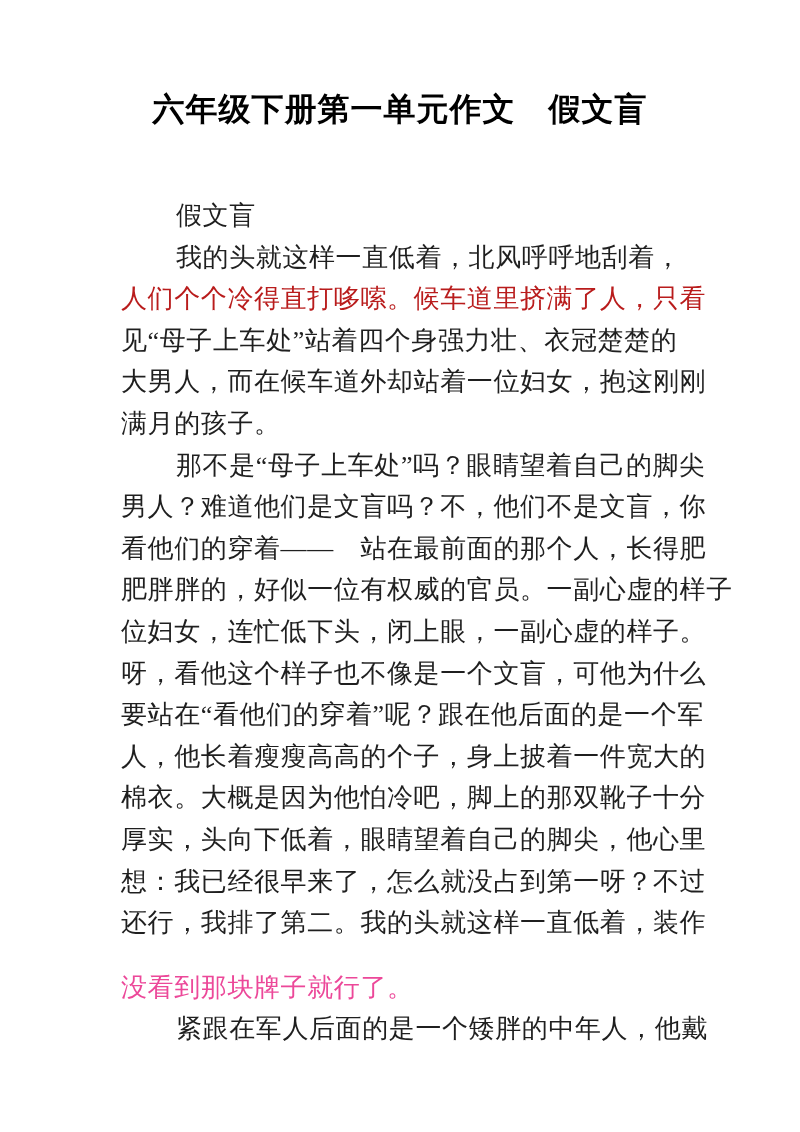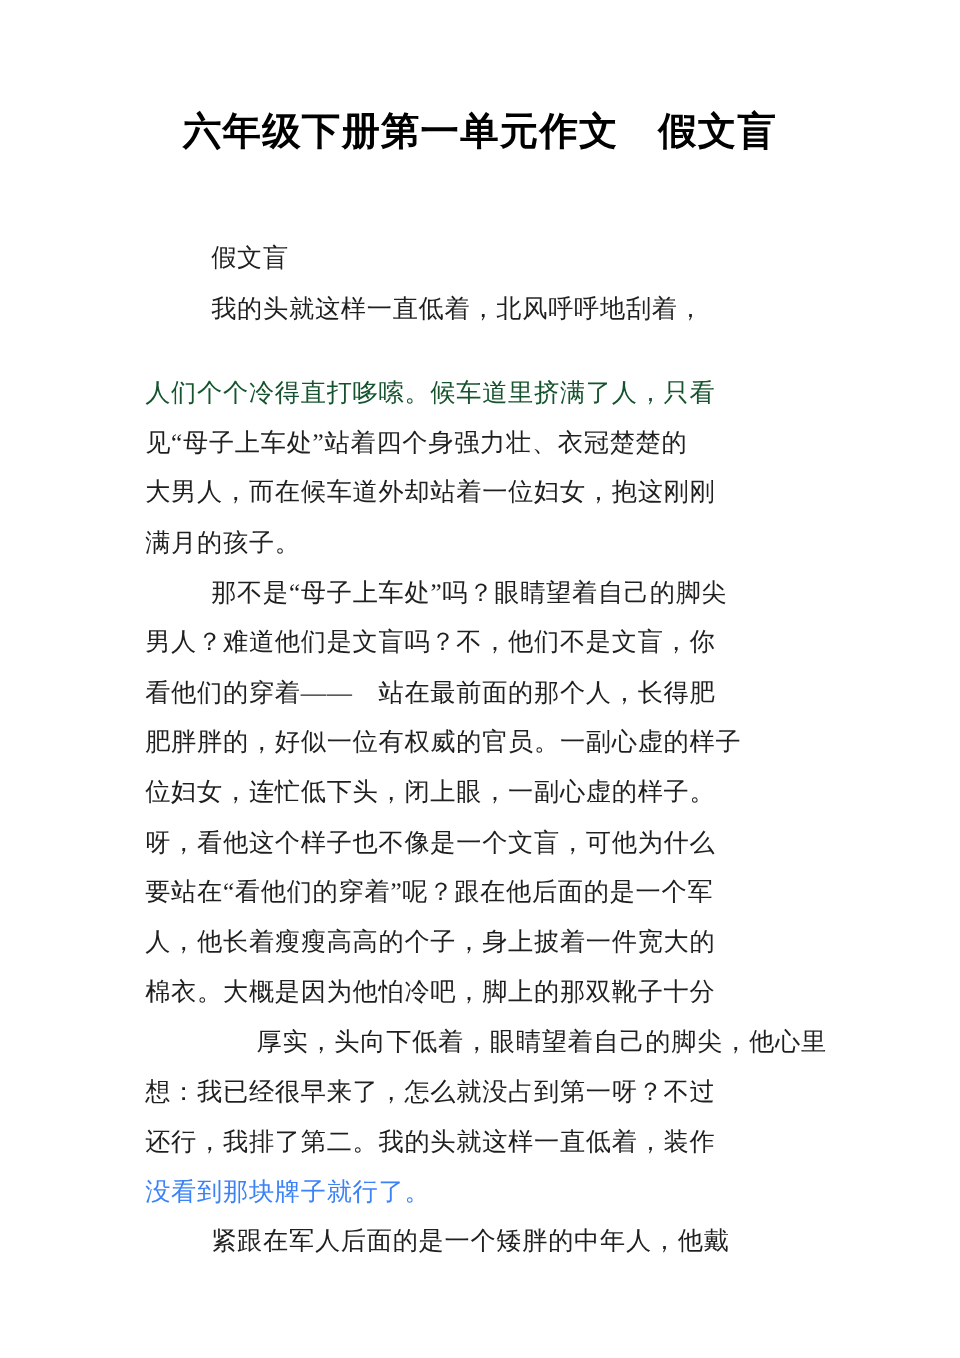--- a/index.html
+++ b/index.html
@@ -32,50 +32,50 @@
   }
   .doc-body {
     position: absolute;
     top: 195px;
     left: 121px;
     width: 568px;
   }
   .line {
     height: 41.6px;
     line-height: 41.6px;
-    font-size: 21px;
+    font-size: 26px;
     letter-spacing: 0.6px;
     color: #1f1f1f;
     white-space: pre;
     font-family: Liberation Serif, serif;
   }
   .line.indent {
     padding-left: 55px;
   }
 </style>
 </head>
 <body>
 
 <div class="page" style="background: rgb(255, 255, 255);">
   <h1 class="doc-title" style="color: rgb(0, 0, 0);">六年级下册第一单元作文　假文盲</h1>
   <div class="doc-body">
       <div class="line indent" style="color: rgb(31, 31, 31);">假文盲</div>
       <div class="line indent" style="color: rgb(31, 31, 31);">我的头就这样一直低着，北风呼呼地刮着，</div>
-      <div class="line" style="color: #14532d; margin-top: 29px;">人们个个冷得直打哆嗦。候车道里挤满了人，只看</div>
+      <div class="line" style="color: #b91c1c;">人们个个冷得直打哆嗦。候车道里挤满了人，只看</div>
       <div class="line" style="color: rgb(31, 31, 31);">见“母子上车处”站着四个身强力壮、衣冠楚楚的</div>
       <div class="line" style="color: rgb(31, 31, 31);">大男人，而在候车道外却站着一位妇女，抱这刚刚</div>
       <div class="line" style="color: rgb(31, 31, 31);">满月的孩子。</div>
       <div class="line indent" style="color: rgb(31, 31, 31);">那不是“母子上车处”吗？眼睛望着自己的脚尖</div>
       <div class="line" style="color: rgb(31, 31, 31);">男人？难道他们是文盲吗？不，他们不是文盲，你</div>
       <div class="line" style="color: rgb(31, 31, 31);">看他们的穿着——　站在最前面的那个人，长得肥</div>
       <div class="line" style="color: rgb(31, 31, 31);">肥胖胖的，好似一位有权威的官员。一副心虚的样子</div>
       <div class="line" style="color: rgb(31, 31, 31);">位妇女，连忙低下头，闭上眼，一副心虚的样子。</div>
       <div class="line" style="color: rgb(31, 31, 31);">呀，看他这个样子也不像是一个文盲，可他为什么</div>
       <div class="line" style="color: rgb(31, 31, 31);">要站在“看他们的穿着”呢？跟在他后面的是一个军</div>
       <div class="line" style="color: rgb(31, 31, 31);">人，他长着瘦瘦高高的个子，身上披着一件宽大的</div>
       <div class="line" style="color: rgb(31, 31, 31);">棉衣。大概是因为他怕冷吧，脚上的那双靴子十分</div>
       <div class="line" style="color: rgb(31, 31, 31); text-align: right;">厚实，头向下低着，眼睛望着自己的脚尖，他心里</div>
       <div class="line" style="color: rgb(31, 31, 31);">想：我已经很早来了，怎么就没占到第一呀？不过</div>
       <div class="line" style="color: rgb(31, 31, 31);">还行，我排了第二。我的头就这样一直低着，装作</div>
-      <div class="line" style="color: #3b82f6;">没看到那块牌子就行了。</div>
+      <div class="line" style="color: #ec4899; margin-top: 23px;">没看到那块牌子就行了。</div>
       <div class="line indent" style="color: rgb(31, 31, 31);">紧跟在军人后面的是一个矮胖的中年人，他戴</div>
     </div>
 </div>
 
 </body></html>

